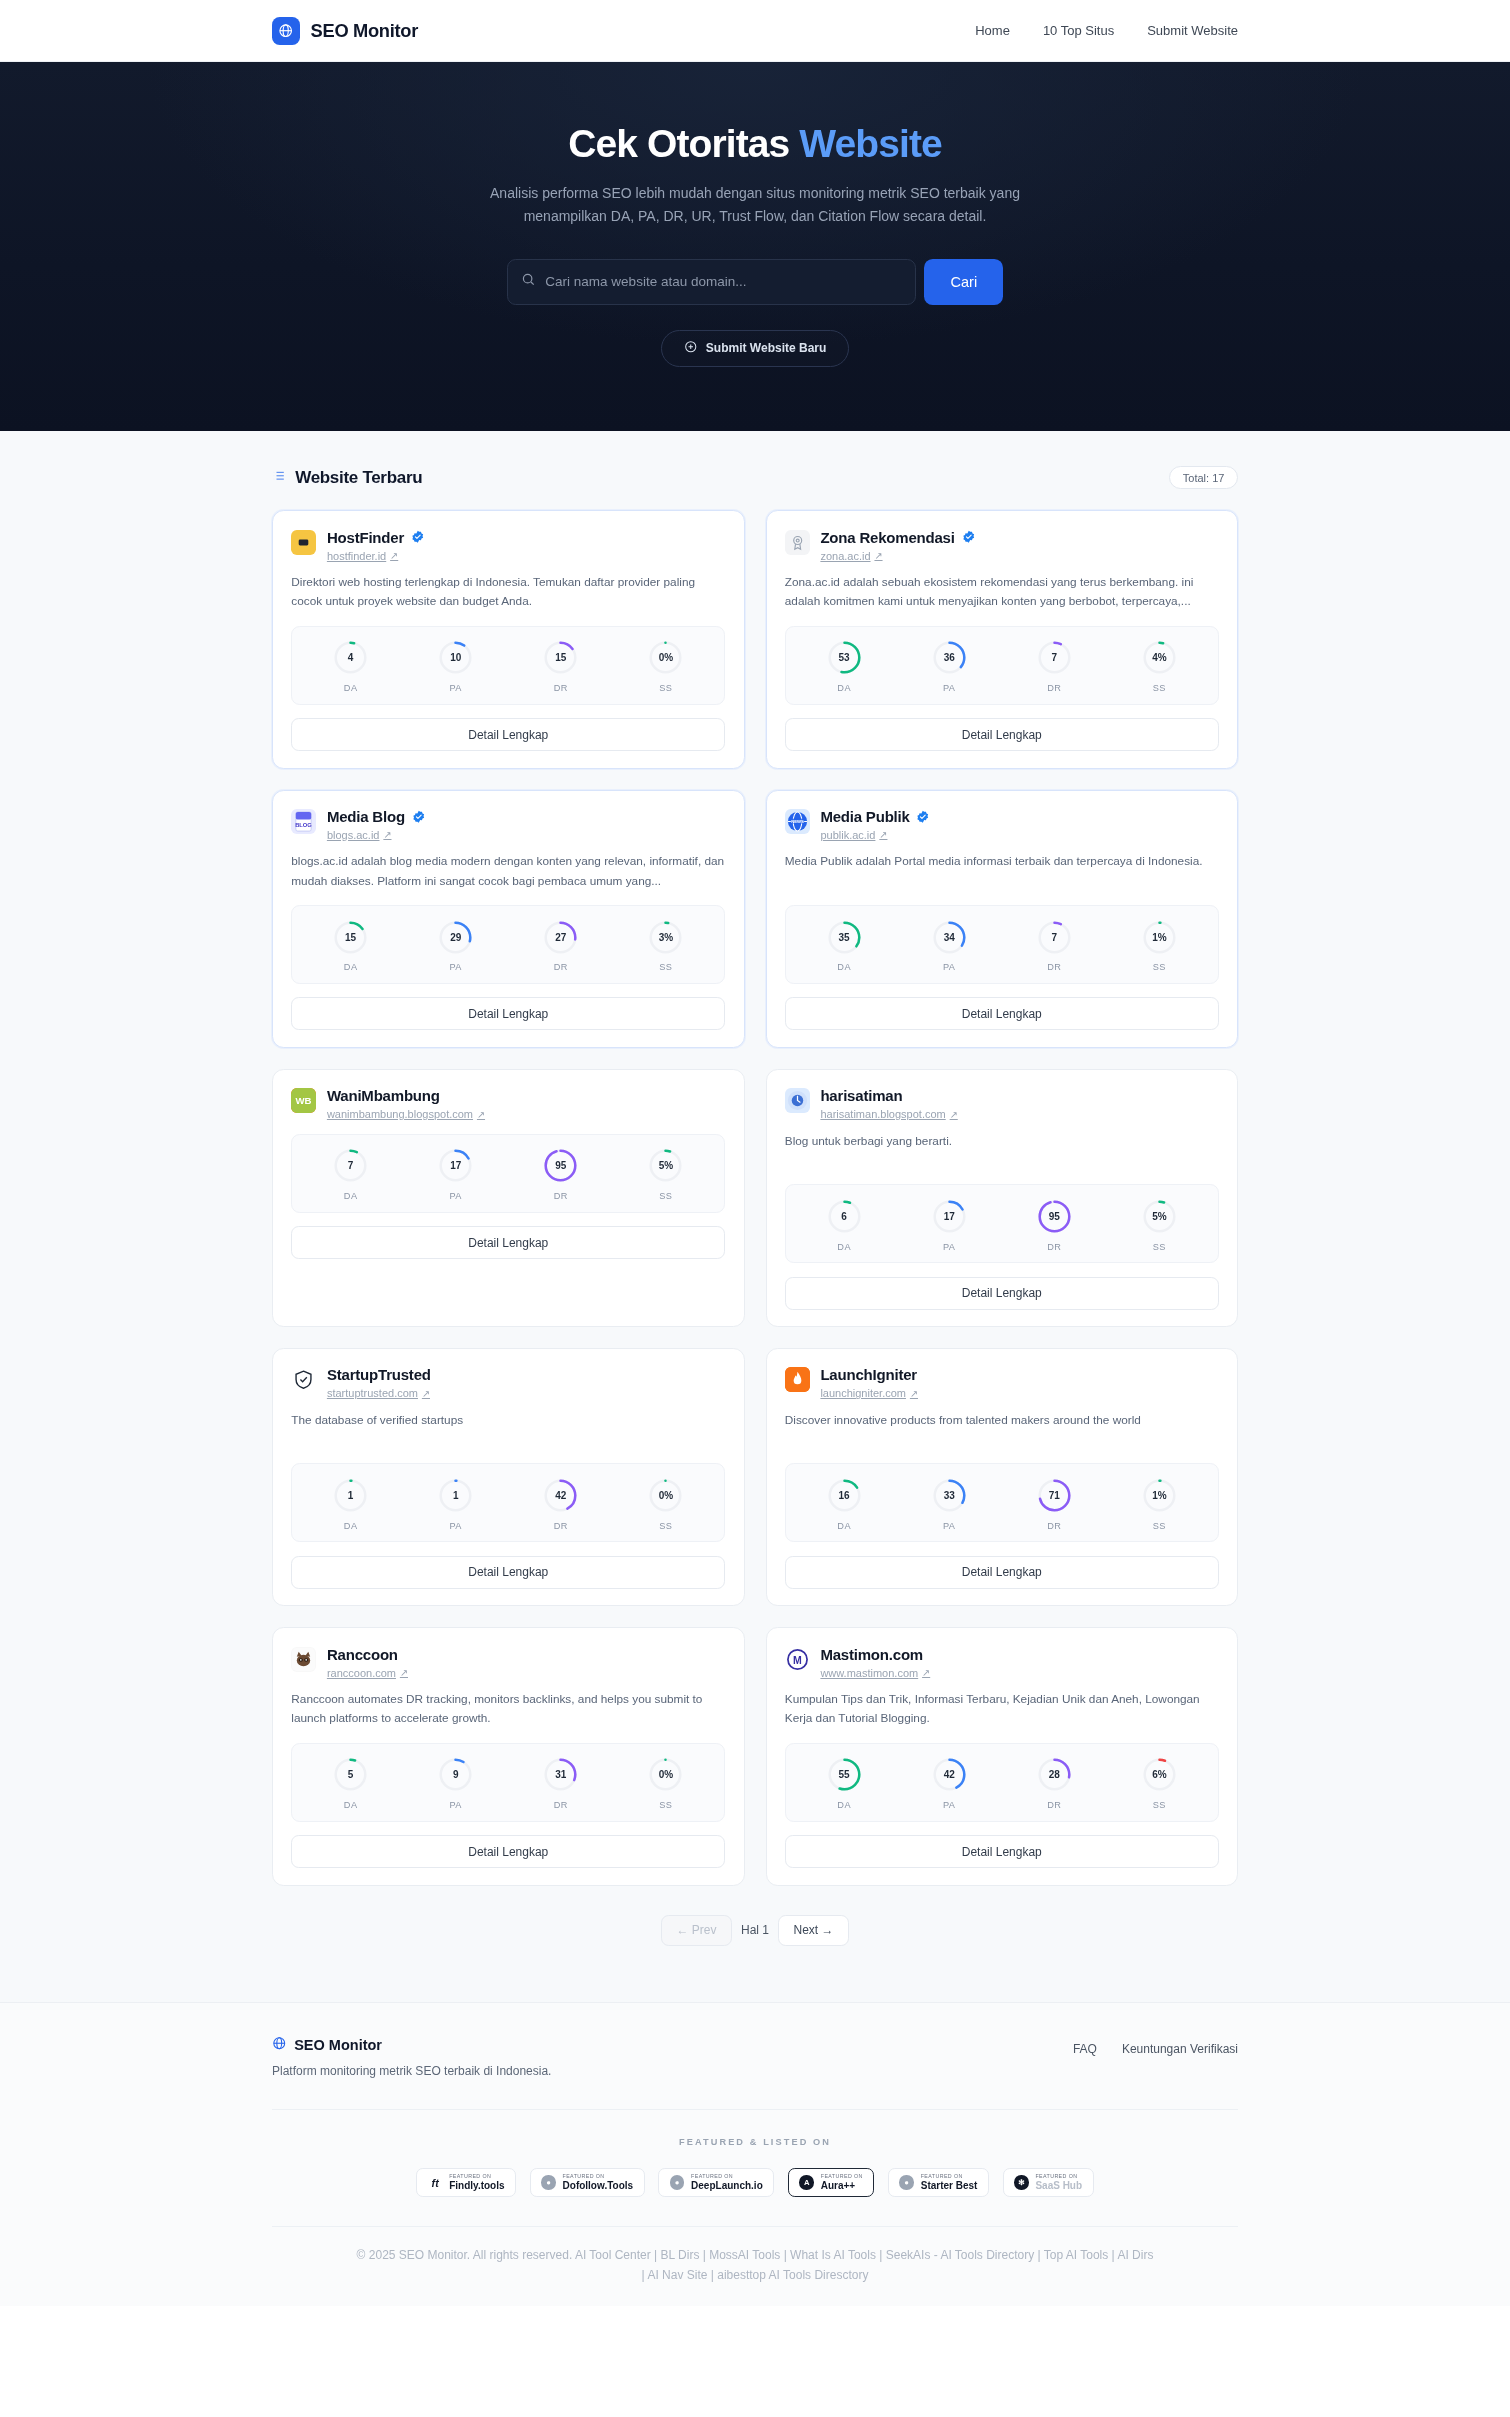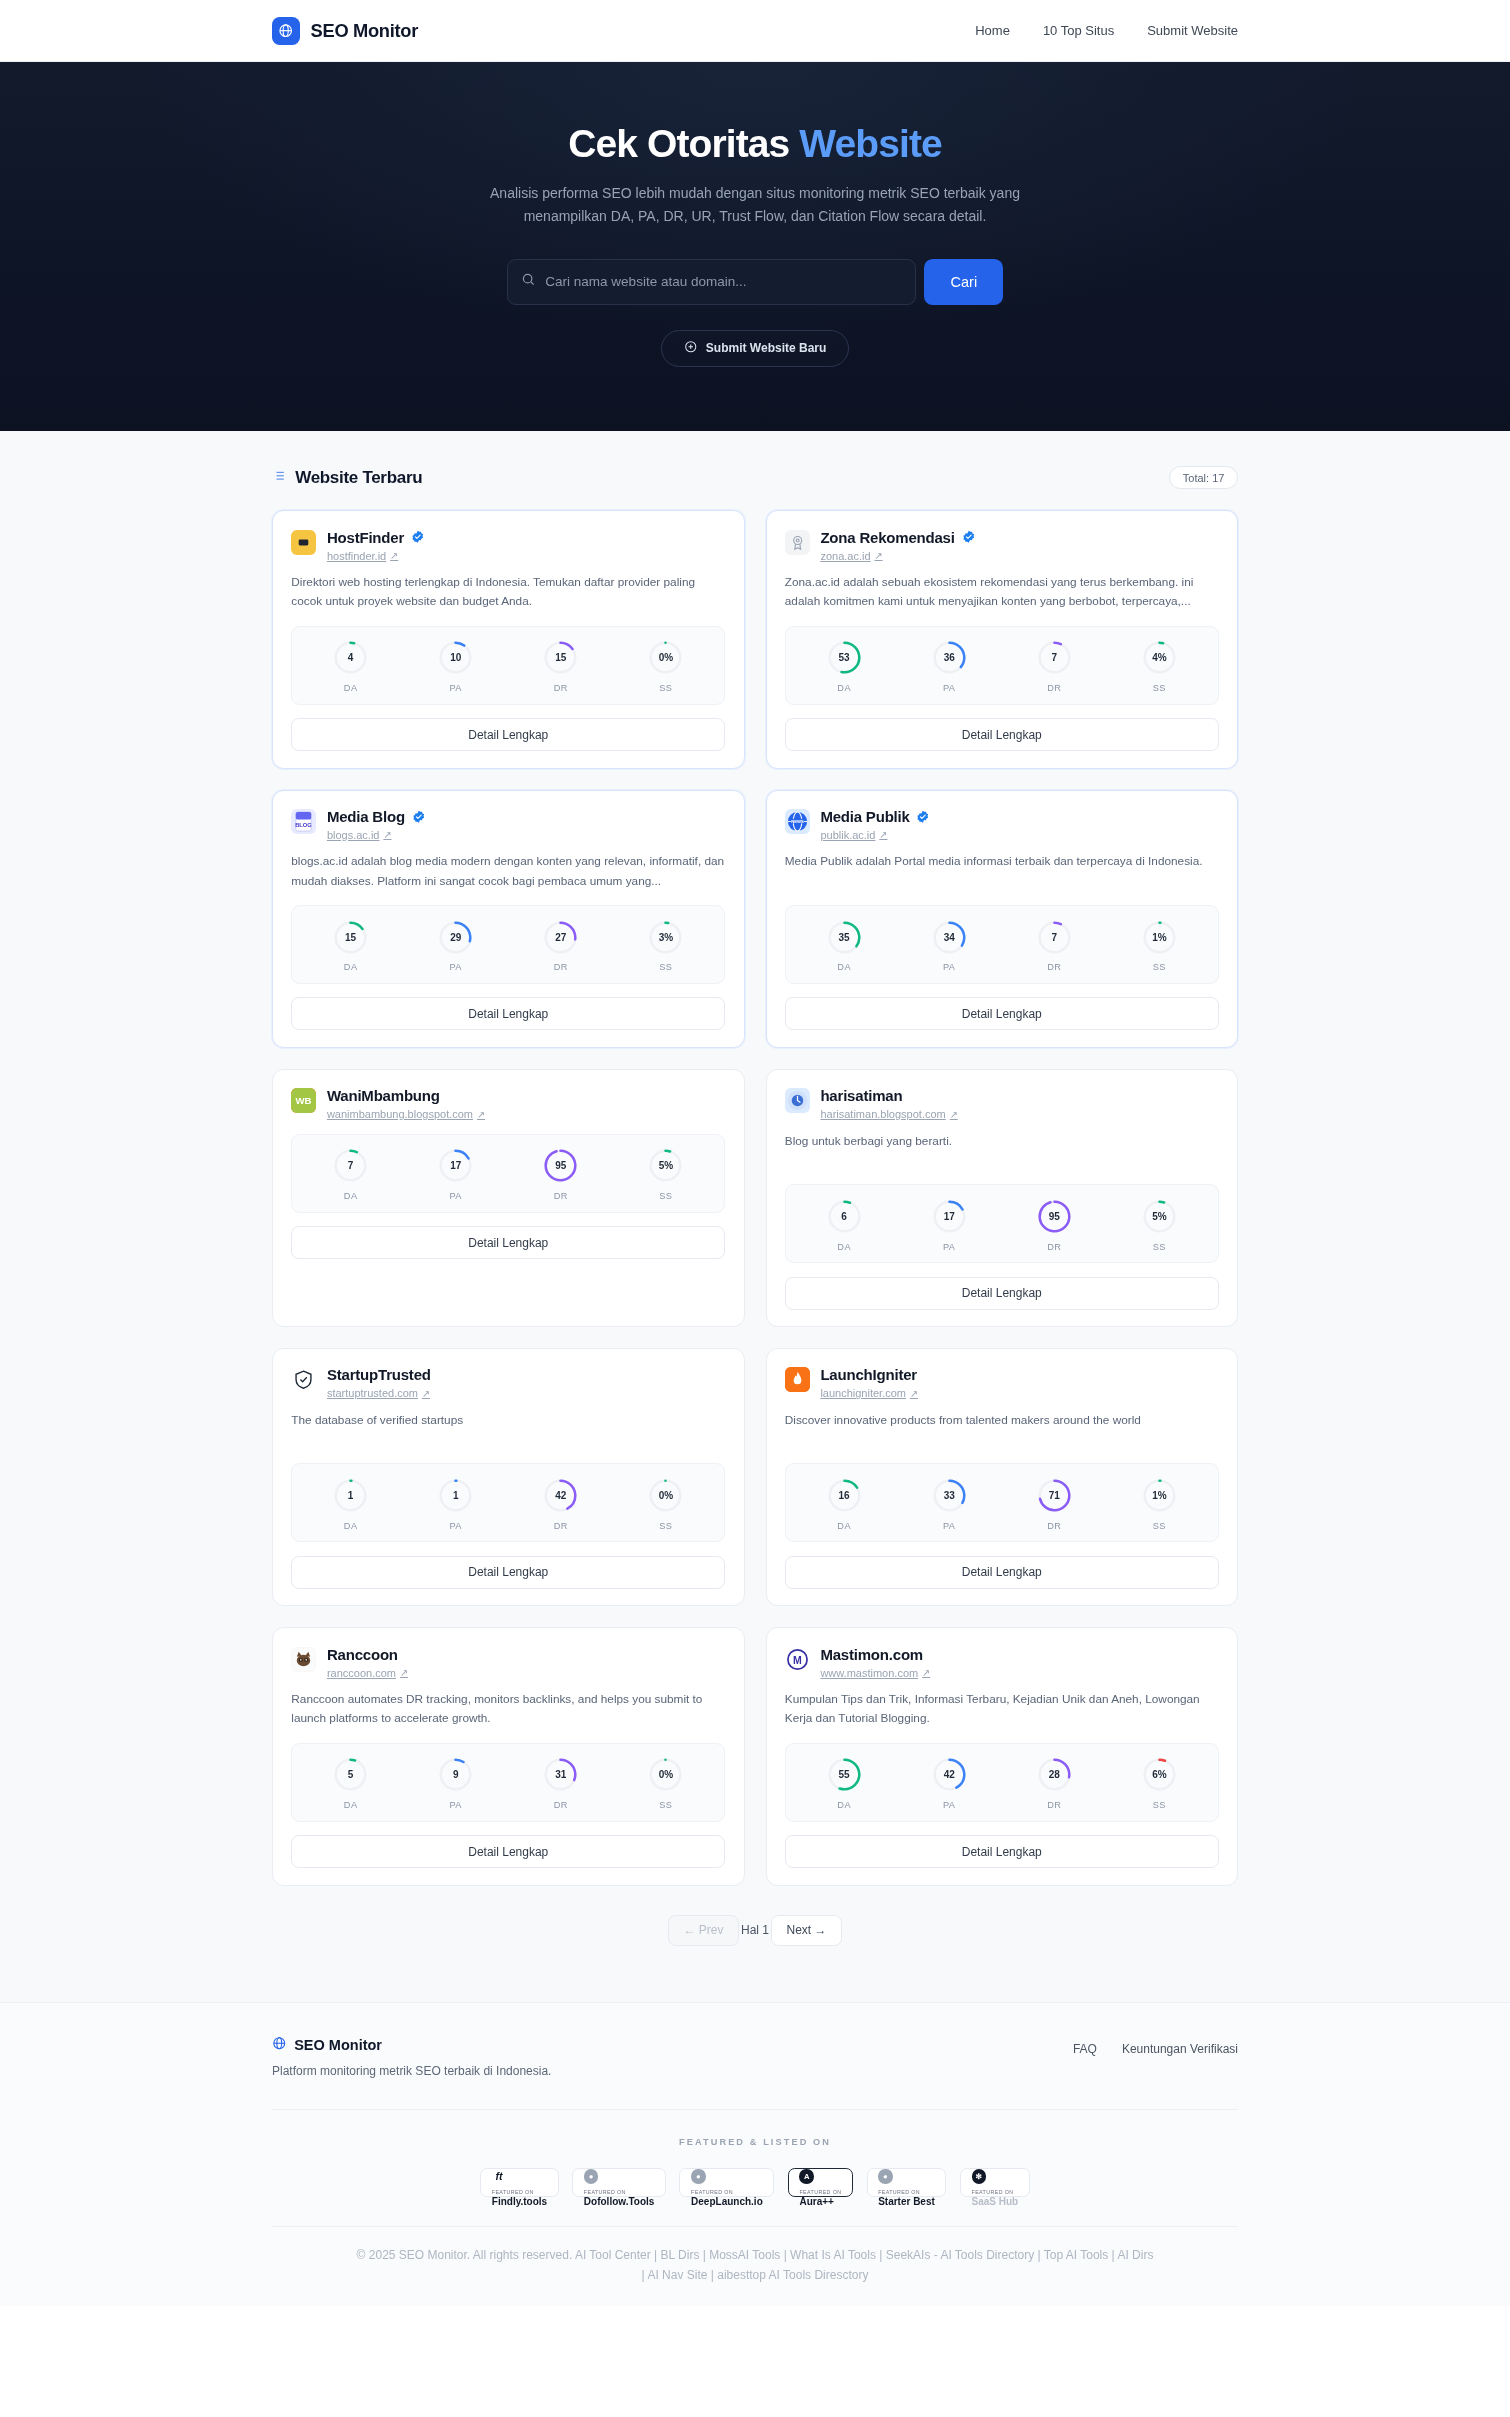--- a/index.html
+++ b/index.html
@@ -201,21 +201,21 @@
     border-radius: 7.7px;
     font-family: "Liberation Sans", sans-serif;
     font-size: 12px;
     color: #323c4b;
     cursor: pointer;
     width: 100%;
   }
 
   .pagination {
     margin-top: 29px;
-    display: flex; align-items: center; justify-content: center; gap: 2px;
+    display: flex; align-items: center; justify-content: center; gap: 9px;
   }
   .page-btn {
     border: 1px solid #e6eaf0;
     background: #fff;
     border-radius: 7.7px;
     padding: 7.7px 14.5px;
     font-family: "Liberation Sans", sans-serif;
     font-size: 12px;
     color: #3d4858;
     cursor: pointer;
@@ -250,23 +250,22 @@
     display: flex;
     justify-content: center;
     align-items: center;
     gap: 13.5px;
   }
   .fbadge {
     border: 1px solid #e6eaf0;
     border-radius: 6.8px;
     background: #fff;
     height: 29px;
-    display: flex; align-items: flex-start; gap: 6.8px;
+    display: flex; align-items: center; gap: 6.8px;
     padding: 0 10.6px;
-    flex-direction: column;
   }
   .fbadge.strong { border-color: #1f2937; border-width: 1.4px; }
   .fbadge-mark {
     width: 14.5px; height: 14.5px; border-radius: 50%;
     background: #111827;
     display: flex; align-items: center; justify-content: center;
     color: #fff; font-size: 7.7px; font-weight: 700;
     flex: 0 0 14.5px;
   }
   .fbadge-mark.plain { background: transparent; color: #111827; font-style: italic; font-size: 10.6px; }

